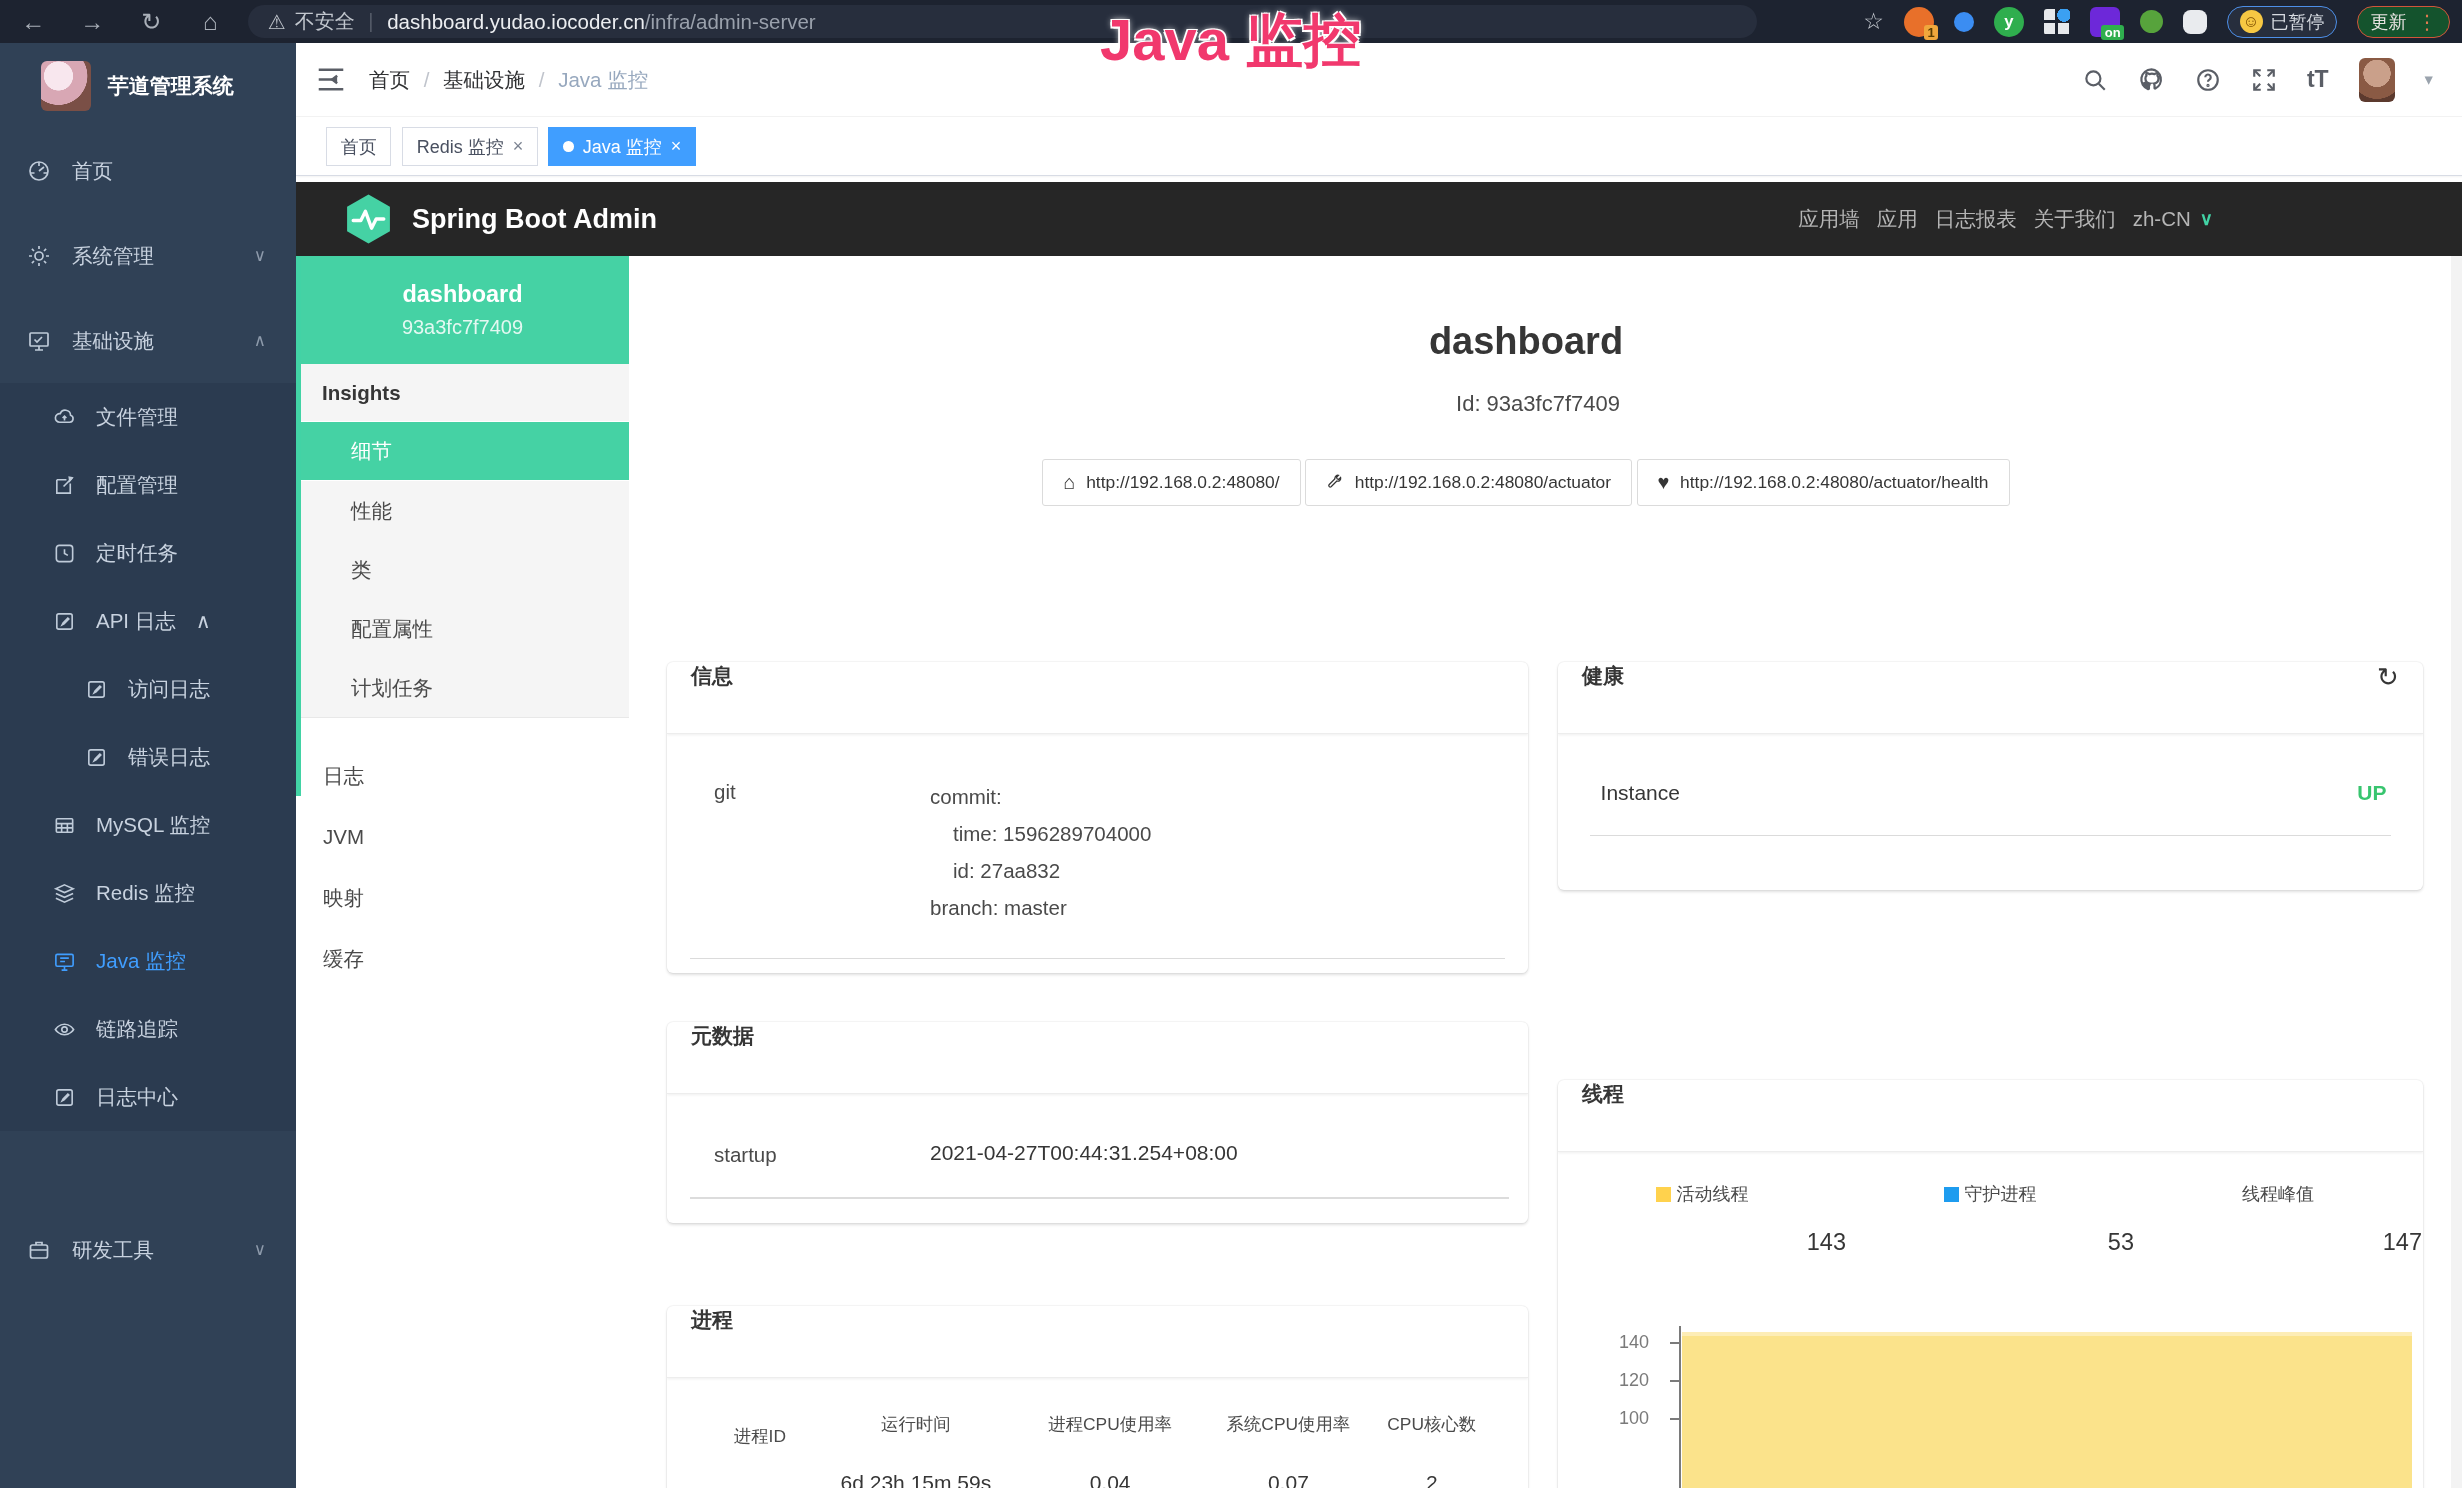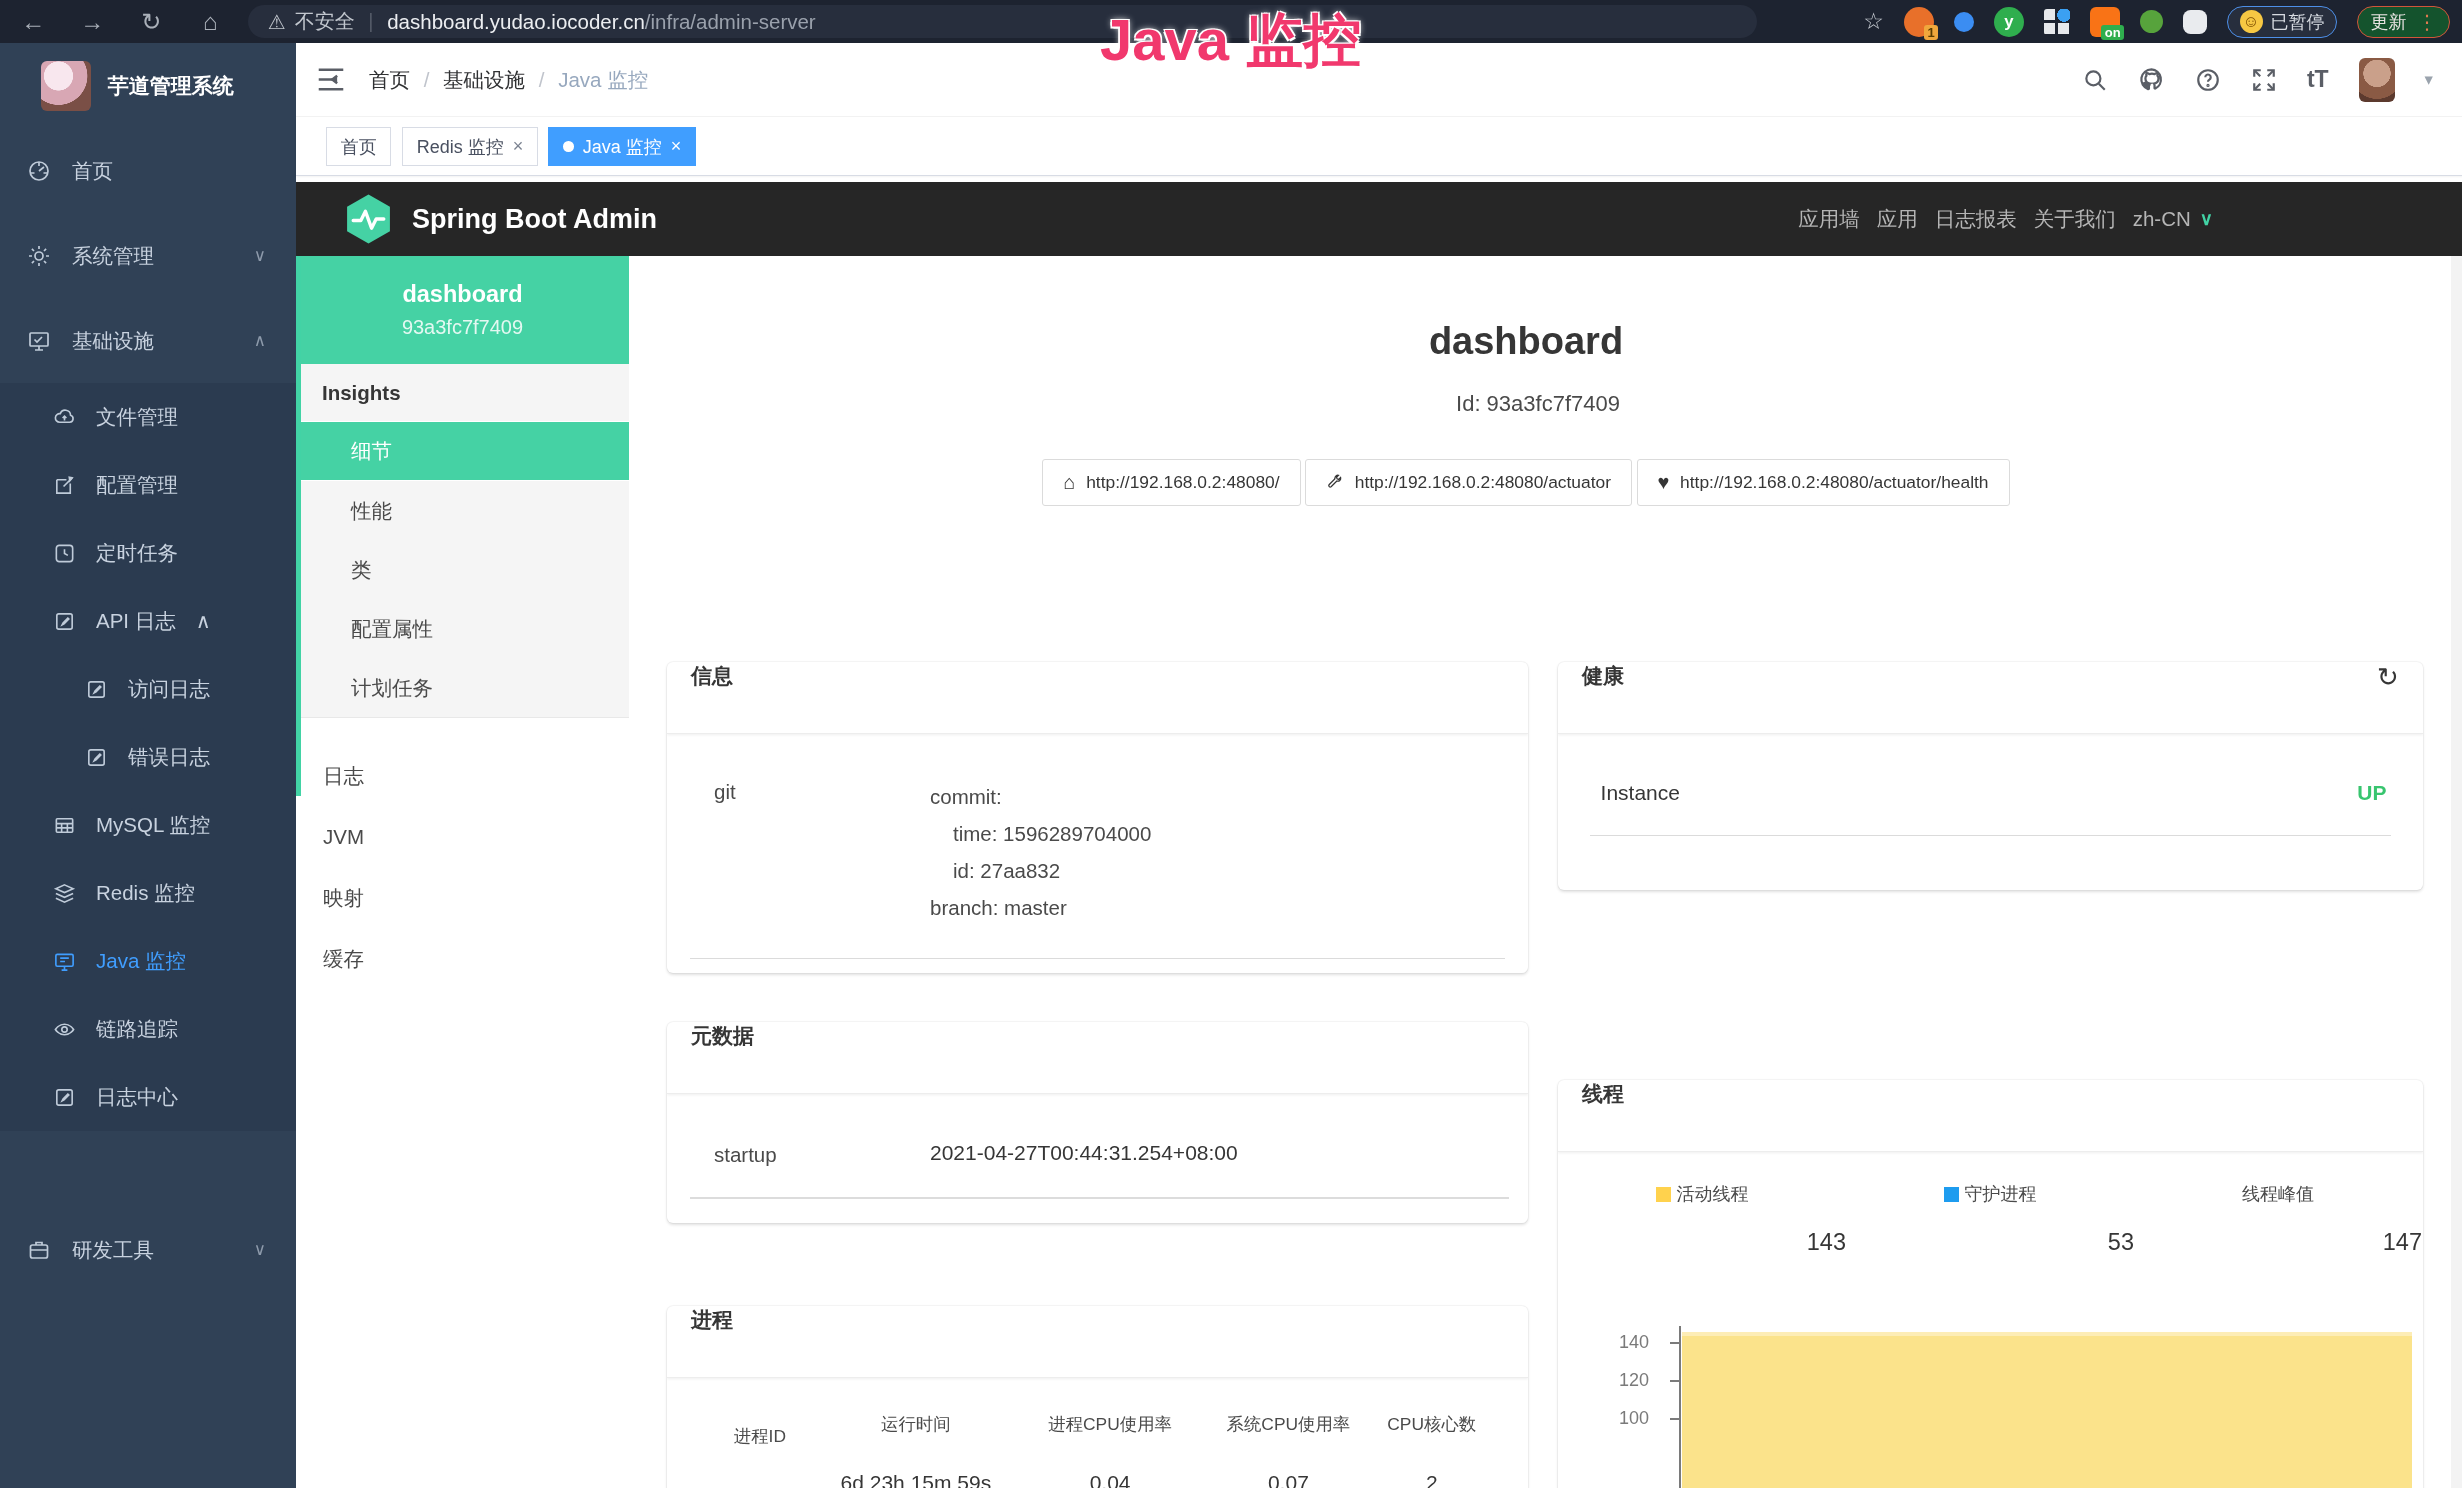--- a/index.html
+++ b/index.html
@@ -172,21 +172,21 @@
   <div class="b-right">
     <span class="star">☆</span>
     <span class="ext" style="background:#e8702a;">
         <span class="badge">1</span>
       </span>
     <span class="ext" style="background:#3b8df2; width:20px; height:20px;"></span>
     <span class="ext" style="background:#2fae4e;">
         <span>y</span>
       </span>
     <span class="grid-icon"></span>
-    <span class="ext" style="background:#f97316; border-radius:6px;">
+    <span class="ext" style="background:#6d28d9; border-radius:6px;">
         <span class="badge badge-on">on</span>
       </span>
     <span class="ext" style="background:#57a33c; width:23px; height:23px;"></span>
     <span class="ext" style="background:#e9ebee; width:24px; height:24px; border-radius:7.6px;"></span>
     <span class="chip chip-paused">
       <span class="face">☺</span>
       <span>已暂停</span>
     </span>
     <span class="chip chip-update">
       <span>更新</span>

